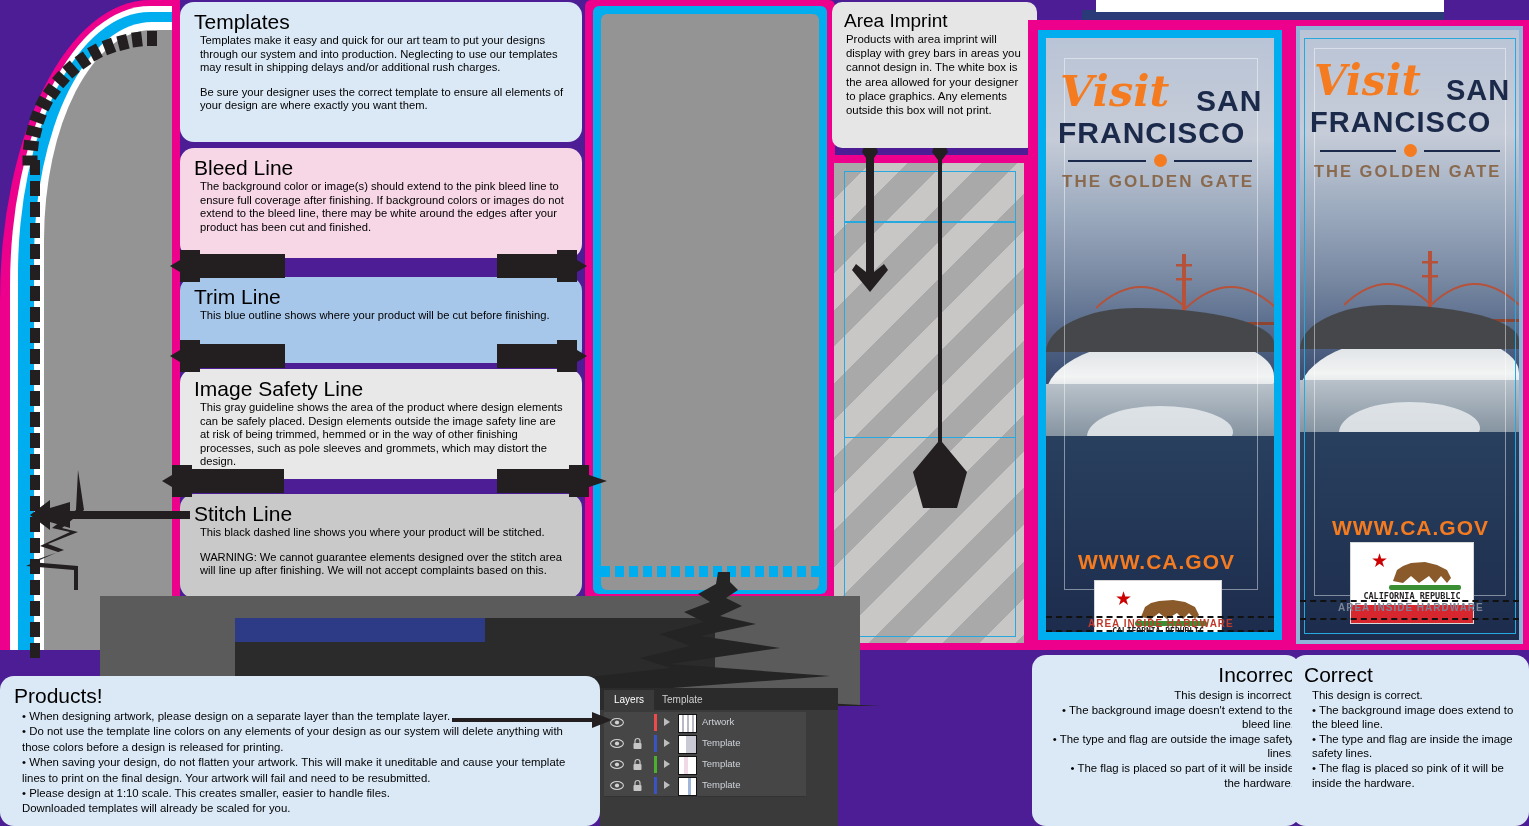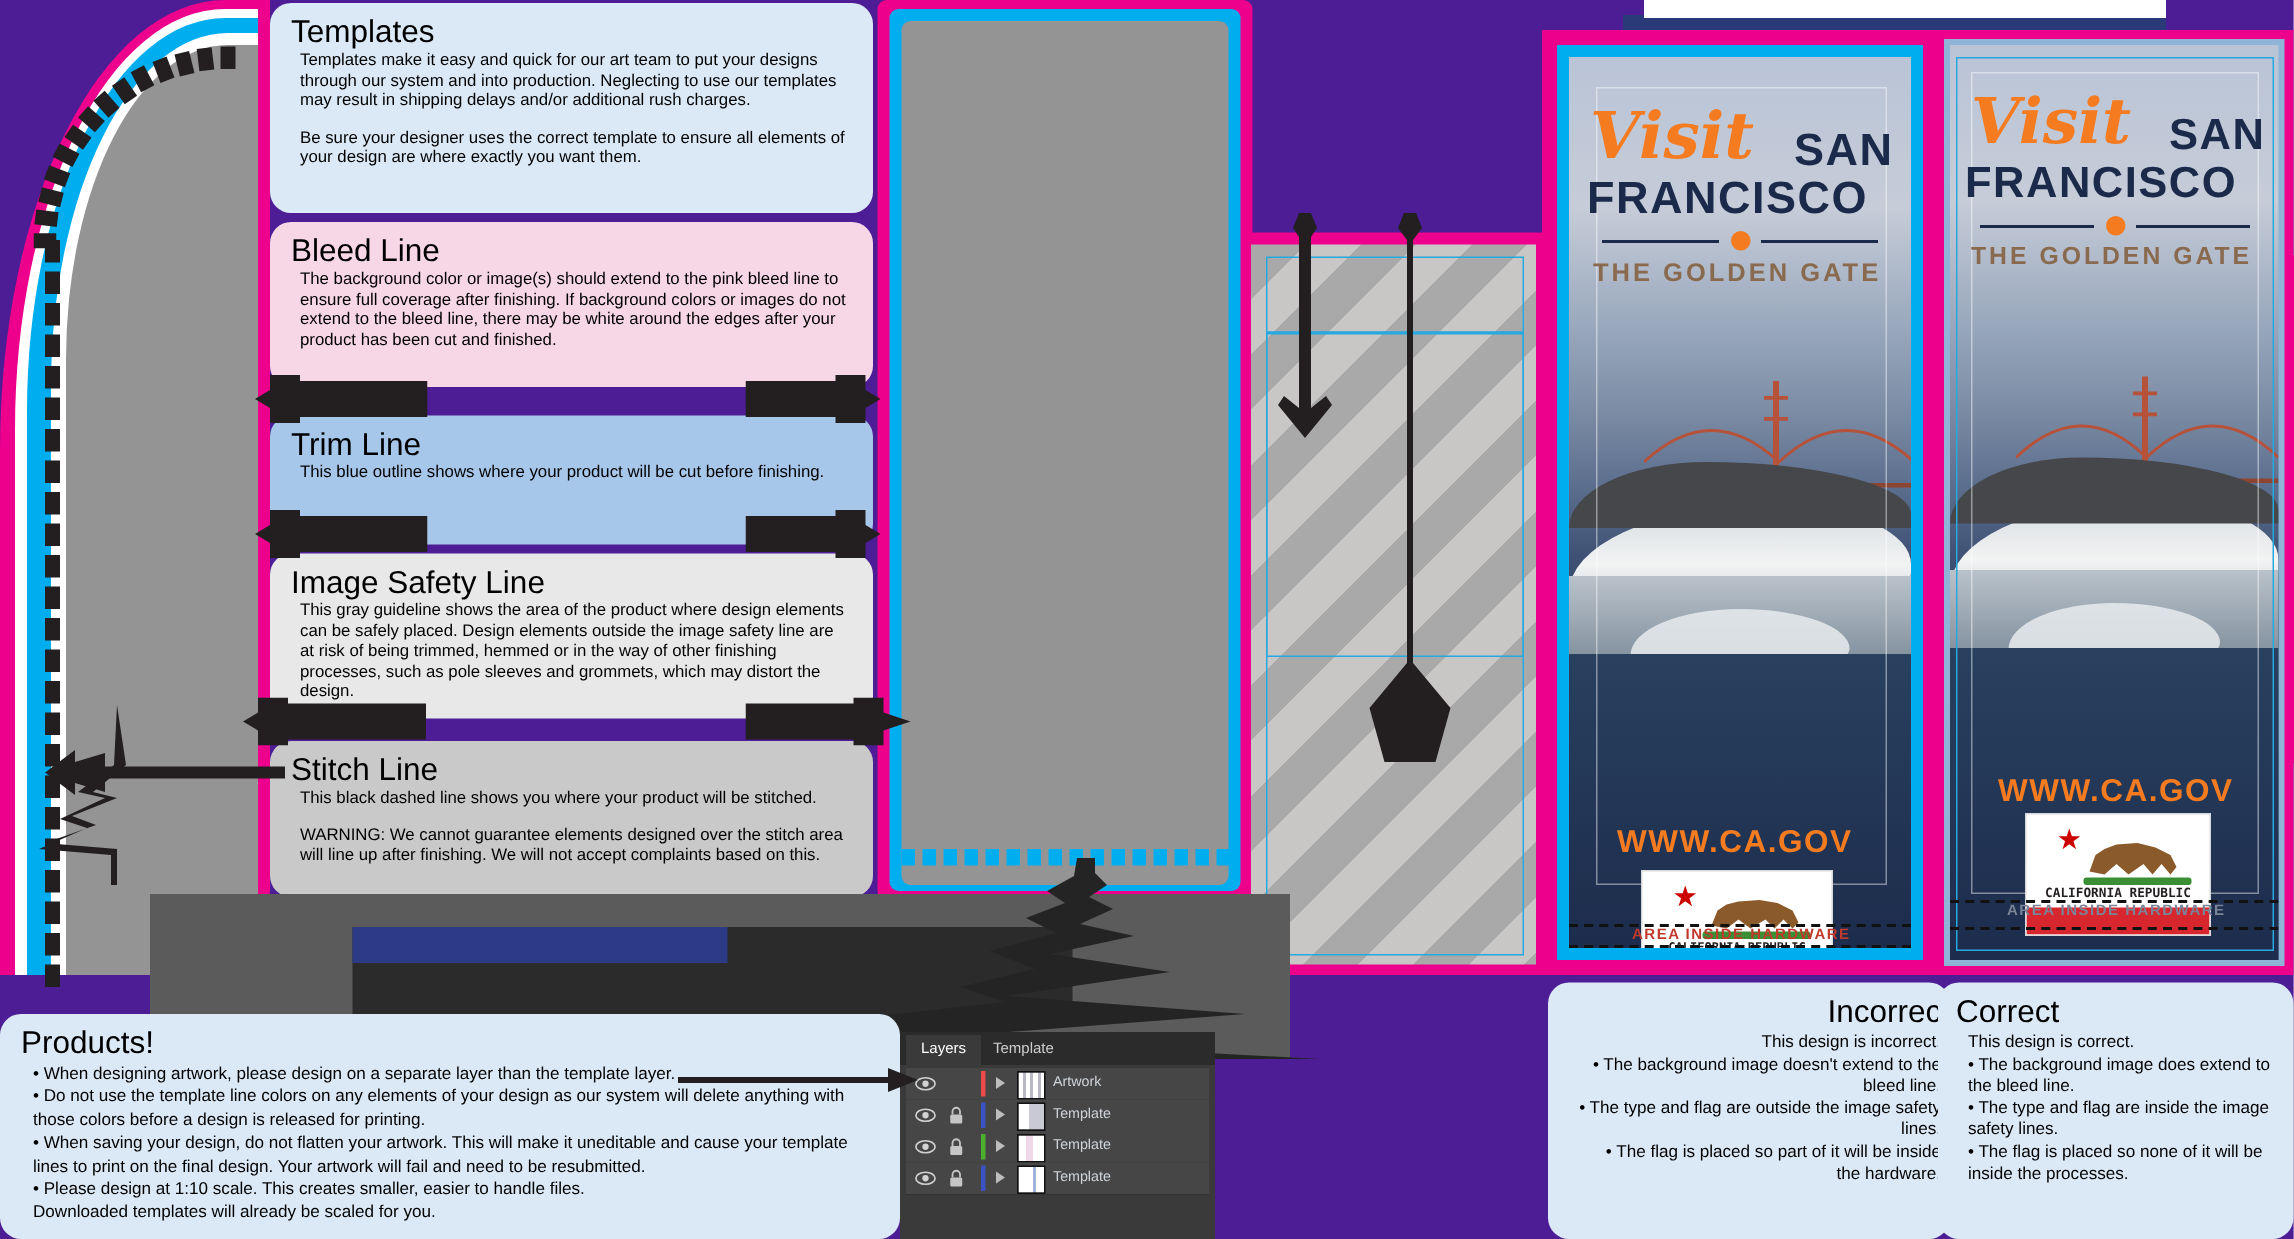--- a/index.html
+++ b/index.html
@@ -90,21 +90,21 @@
   .caflag .bear{position:absolute;}
   .caflag .grass{position:absolute;background:#3a8f34;border-radius:2px;}
   .caflag .carep{position:absolute;width:100%;text-align:center;color:#231f20;
      font-weight:700;font-family:"DejaVu Sans Mono",monospace;}
   .caflag .redband{position:absolute;left:0;bottom:0;width:100%;background:#d8262f;}
 
   
   #ai-shape{left:100px;top:596px;width:760px;height:110px;background:#5b5b5b;}
   #ai-dark{left:235px;top:618px;width:480px;height:66px;background:#2b2b2b;}
   #ai-blue{left:235px;top:618px;width:250px;height:24px;background:#2d3a86;}
-  #layers-panel{left:600px;top:688px;width:210px;height:138px;background:#3a3a3a;}
+  #layers-panel{left:600px;top:688px;width:210px;height:138px;background:#3a3a3a;padding-left:28px;}
   #layers-tabs{position:absolute;left:0;top:0;width:100%;height:22px;background:#2b2b2b;}
   .ltab{position:absolute;top:2px;height:20px;line-height:20px;font-size:10px;
         color:#cfcfcf;padding:0 10px;}
   .ltab.active{background:#3a3a3a;color:#ffffff;}
   .lrow{position:absolute;left:4px;width:202px;height:21px;background:#464646;
         border-bottom:1px solid #333;}
   .lrow .eye{position:absolute;left:6px;top:4px;}
   .lrow .lock{position:absolute;left:28px;top:4px;}
   .lrow .swatch{position:absolute;left:50px;top:2px;width:3px;height:17px;}
   .lrow .tri{position:absolute;left:60px;top:6px;width:0;height:0;
@@ -234,20 +234,24 @@
     <div class="t-title">Image Safety Line</div>
     <div class="t-body">This gray guideline shows the area of the product where design elements can be safely placed. Design elements outside the image safety line are at risk of being trimmed, hemmed or in the way of other finishing processes, such as pole sleeves and grommets, which may distort the design.</div>
   </div>
 
   <div class="panel" id="panel-stitch">
     <div class="t-title">Stitch Line</div>
     <div class="t-body">This black dashed line shows you where your product will be stitched.</div>
     <div class="t-body" style="padding-top:11px">WARNING:  We cannot guarantee elements designed over the stitch area will line up after finishing.  We will not accept complaints based on this.</div>
   </div>
 
+  <div class="panel" id="panel-imprint">
+    <div class="t-title">Area Imprint</div>
+    <div class="t-body">Products with area imprint will display with grey bars in areas you cannot design in.  The white box is the area allowed for your designer to place graphics. Any elements outside this box will not print.</div>
+  </div>
 
   <svg class="abs" style="left:170px;top:250px;width:115px;height:32px;" viewBox="0 0 115 32">
     <path d="M115 4 L30 4 L30 0 L10 0 L10 10 L0 16 L10 22 L10 32 L30 32 L30 28 L115 28 Z" fill="#231f20"></path>
   </svg>
   <svg class="abs" style="left:497px;top:250px;width:90px;height:32px;" viewBox="0 0 90 32">
     <path d="M0 4 L60 4 L60 0 L80 0 L80 10 L90 16 L80 22 L80 32 L60 32 L60 28 L0 28 Z" fill="#231f20"></path>
   </svg>
   <svg class="abs" style="left:170px;top:340px;width:115px;height:32px;" viewBox="0 0 115 32">
     <path d="M115 4 L30 4 L30 0 L10 0 L10 10 L0 16 L10 22 L10 32 L30 32 L30 28 L115 28 Z" fill="#231f20"></path>
   </svg>
@@ -451,16 +455,16 @@
     <div class="t-body">• The background image doesn't extend to the bleed line.</div>
     <div class="t-body">• The type and flag are outside the image safety lines.</div>
     <div class="t-body">• The flag is placed so part of it will be inside the hardware.</div>
   </div>
 
   <div class="panel" id="panel-correct">
     <div class="t-title">Correct</div>
     <div class="t-body">This design is correct.</div>
     <div class="t-body">• The background image does extend to the bleed line.</div>
     <div class="t-body">• The type and flag are inside the image safety lines.</div>
-    <div class="t-body">• The flag is placed so none of it will be inside the processes.</div>
+    <div class="t-body">• The flag is placed so pink of it will be inside the hardware.</div>
   </div>
 
 </div>
 
 </body></html>

